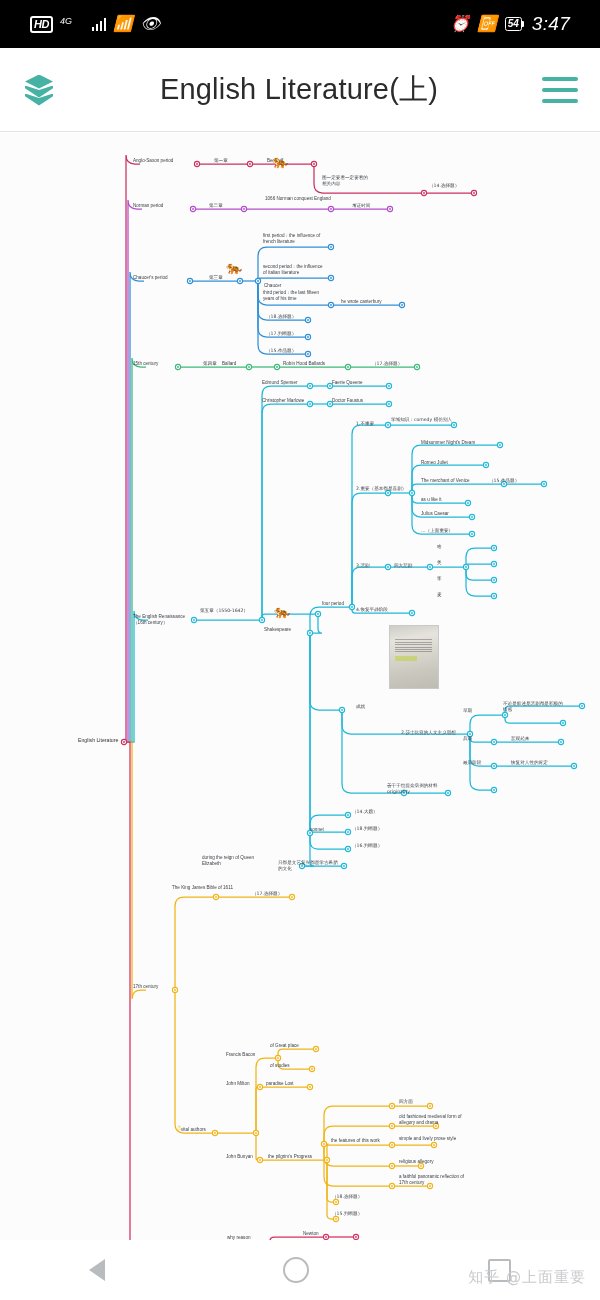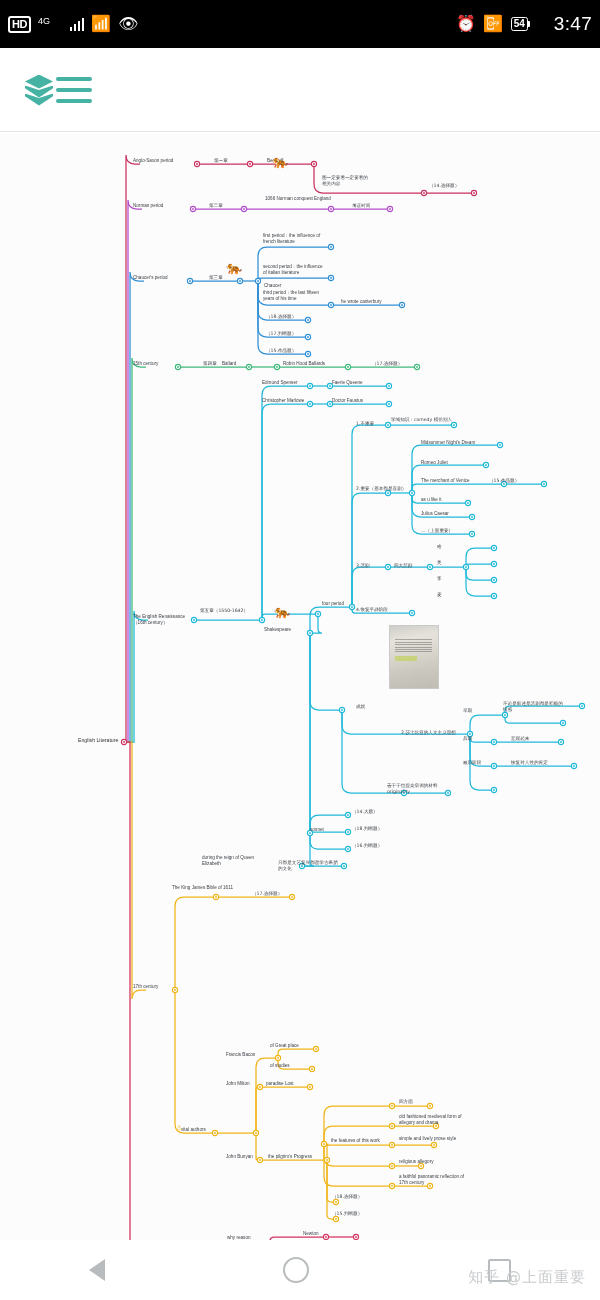--- a/index.html
+++ b/index.html
@@ -6,42 +6,42 @@
   body{
     width:600px;height:1300px;overflow:hidden;
     font-family:"Liberation Sans","DejaVu Sans",sans-serif;
     background:#ffffff;position:relative;
   }
   
   #statusbar{
     position:absolute;left:0;top:0;width:600px;height:48px;
     background:#000;color:#fff;
     display:flex;align-items:center;justify-content:space-between;
-    padding:0 8px;box-sizing:border-box;
+    padding:0 30px;box-sizing:border-box;font-style:italic;
   }
   .sb-left,.sb-right{display:flex;align-items:center;gap:7px;}
   .hd-badge{
     border:2px solid #fff;border-radius:3px;font-size:11px;font-weight:bold;
     padding:0 2px;line-height:13px;letter-spacing:-.5px;
   }
   .net{display:flex;align-items:flex-end;gap:19px;position:relative;}
   .net sup{font-size:9px;position:relative;top:-5px;margin-right:1px;}
   .bars{display:flex;align-items:flex-end;gap:1.5px;height:13px;}
   .bars i{display:block;width:2.5px;background:#fff;}
   .bars i:nth-child(1){height:4px}
   .bars i:nth-child(2){height:7px}
   .bars i:nth-child(3){height:10px}
   .bars i:nth-child(4){height:13px}
   .ic{font-size:16px;line-height:1;}
   .batt{
     border:1.6px solid #fff;border-radius:2.5px;font-size:10px;font-weight:bold;
     padding:0 2px;line-height:12px;position:relative;margin-right:3px;
   }
   .batt::after{content:"";position:absolute;right:-3.5px;top:3px;width:2px;height:6px;background:#fff;border-radius:0 1px 1px 0;}
-  #clock{font-size:19px;letter-spacing:.3px;margin-left:16px;}
+  #clock{font-size:19px;letter-spacing:.3px;}
 
   
   #appbar{
     position:absolute;left:0;top:48px;width:600px;height:84px;
     background:#fff;display:flex;align-items:center;
     border-bottom:1px solid #e3e6e6;box-sizing:border-box;padding:0 22px;
   }
   #apptitle{
     flex:1;text-align:center;font-size:29px;color:#2b2b2b;
     font-weight:400;letter-spacing:.2px;
@@ -121,20 +121,21 @@
     <span id="clock">3:47</span>
   </div>
 </div>
 
 <div id="appbar">
   <div class="layers">
       <span></span>
       <span></span>
       <span></span>
     </div>
+  <div id="apptitle">English Literature(上)</div>
   <div class="hamb">
       <i></i>
       <i></i>
       <i></i>
     </div>
 </div>
 
 <div id="canvas">
   <svg id="map" viewBox="0 0 600 1107">
     <defs>

